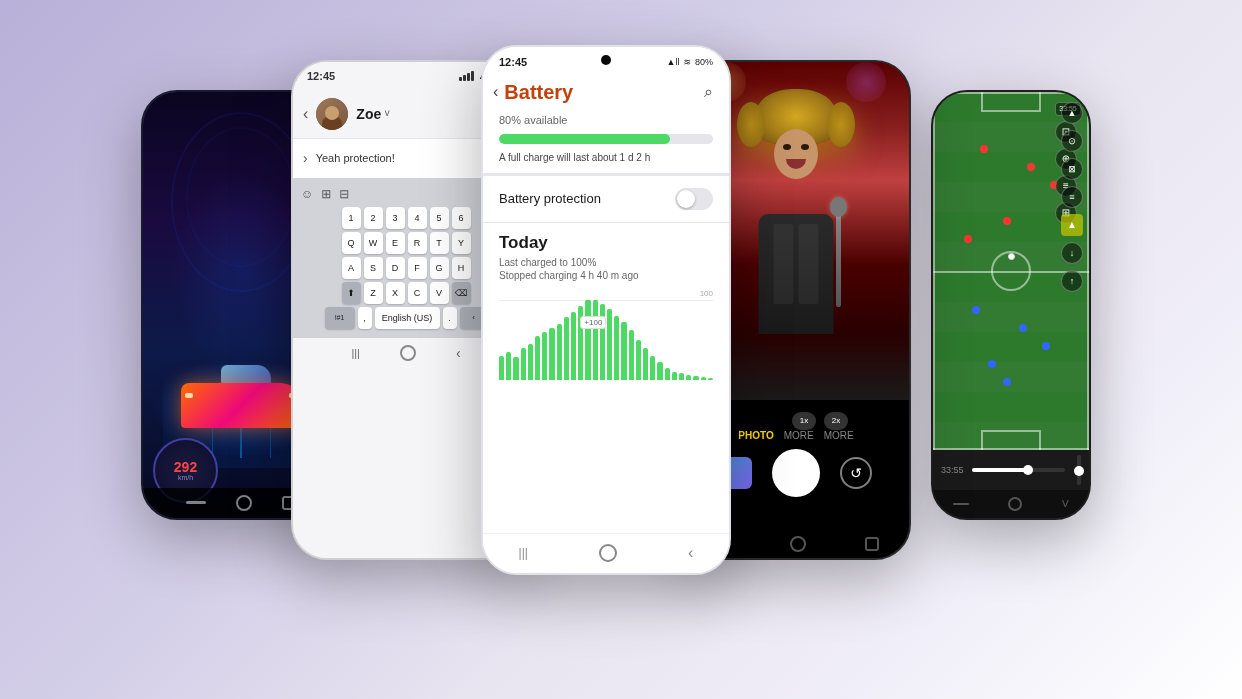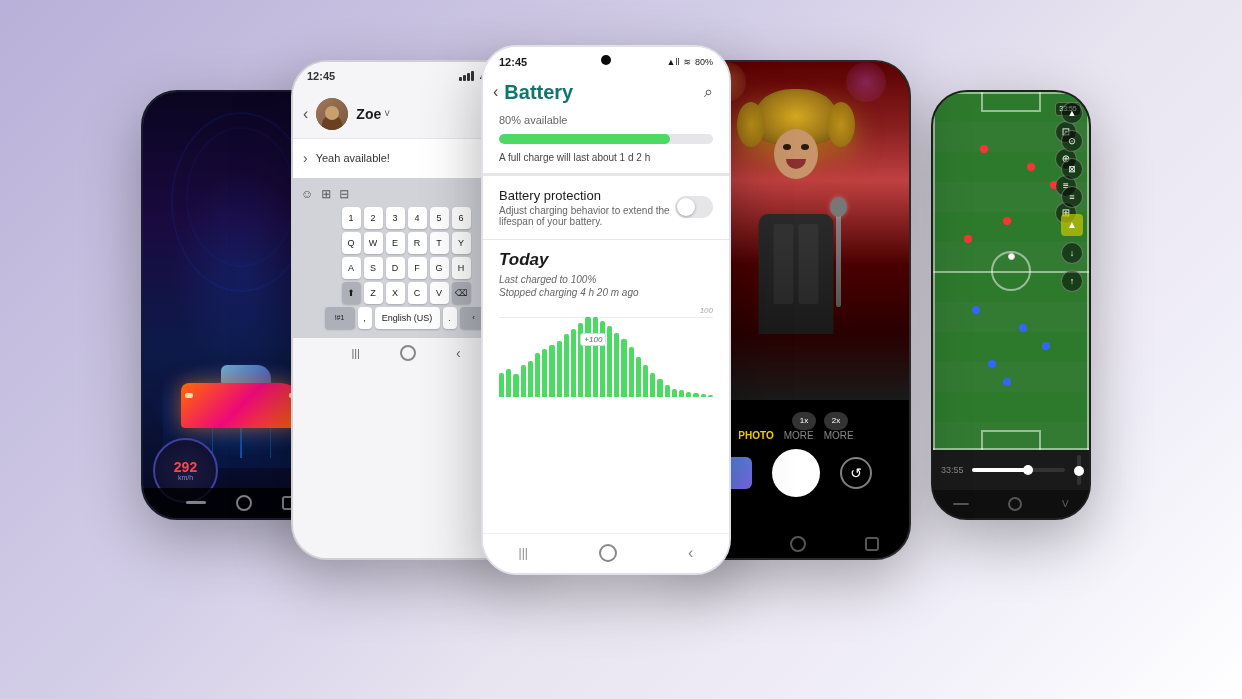--- a/index.html
+++ b/index.html
@@ -404,21 +404,21 @@
       gap: 6px;
     }
     .battery-back {
       color: #444;
       font-size: 16px;
       cursor: pointer;
     }
     .battery-title {
       font-size: 20px;
       font-weight: 600;
-      color: #0f766e;
+      color: #c2410c;
     }
     .battery-search {
       color: #444;
       font-size: 16px;
     }
     .battery-time-remaining {
       font-size: 26px;
       font-weight: 700;
       color: #1a1a1a;
       margin-bottom: 2px;
@@ -481,21 +481,20 @@
       left: 2px;
       width: 18px;
       height: 18px;
       border-radius: 50%;
       background: white;
       box-shadow: 0 1px 3px rgba(0,0,0,0.3);
       transition: left 0.2s;
     }
     .today-section {
       padding: 10px 0 6px;
-      font-style: italic;
     }
     .today-title {
       font-size: 17px;
       font-weight: 600;
       color: #1a1a1a;
       margin-bottom: 4px;
     }
     .today-subtitle {
       font-size: 10px;
       color: #666;
@@ -832,21 +831,21 @@
               <span class="msg-contact-name">Zoe</span>
               <span class="msg-dropdown">˅</span>
             </div>
           </div>
         </div>
       </div>
 
 
       <div class="msg-reply-bar">
         <span class="msg-reply-arrow">›</span>
-        <span class="msg-reply-text">Yeah available!</span>
+        <span class="msg-reply-text">Yeah protection!</span>
       </div>
 
       <div class="msg-keyboard">
 
         <div style="display:flex;justify-content:flex-start;gap:8px;padding:3px 4px;margin-bottom:3px;">
           <span style="font-size:12px;color:#555;">☺</span>
           <span style="font-size:12px;color:#555;">⊞</span>
           <span style="font-size:12px;color:#555;">⊟</span>
         </div>
 
@@ -934,33 +933,32 @@
 
 
         <div class="battery-divider"></div>
 
 
         <div class="battery-divider"></div>
 
         <div class="battery-setting-row">
           <div>
             <div class="battery-setting-label">Battery protection</div>
-            <div class="battery-setting-sub">Adjust charging behavior to extend the lifespan of your battery.</div>
           </div>
           <div class="toggle">
             <div class="toggle-knob"></div>
           </div>
         </div>
 
         <div class="battery-divider"></div>
 
         <div class="today-section">
           <div class="today-title">Today</div>
           <div class="today-subtitle">Last charged to 100%</div>
-          <div class="today-subtitle">Stopped charging 4 h 20 m ago</div>
+          <div class="today-subtitle">Stopped charging 4 h 40 m ago</div>
 
           <div class="battery-chart">
             <div style="display:flex;justify-content:flex-end;font-size:8px;color:#aaa;margin-bottom:2px;">
               <span>100</span>
             </div>
             <div style="position:relative;">
               <div style="position:absolute;top:0;width:100%;height:1px;background:rgba(0,0,0,0.08);"></div>
               <div style="position:absolute;top:20%;left:38%;font-size:8px;color:#666;background:white;padding:1px 3px;border:1px solid #ddd;border-radius:3px;z-index:2;">+100</div>
               <div class="chart-bars">
 

